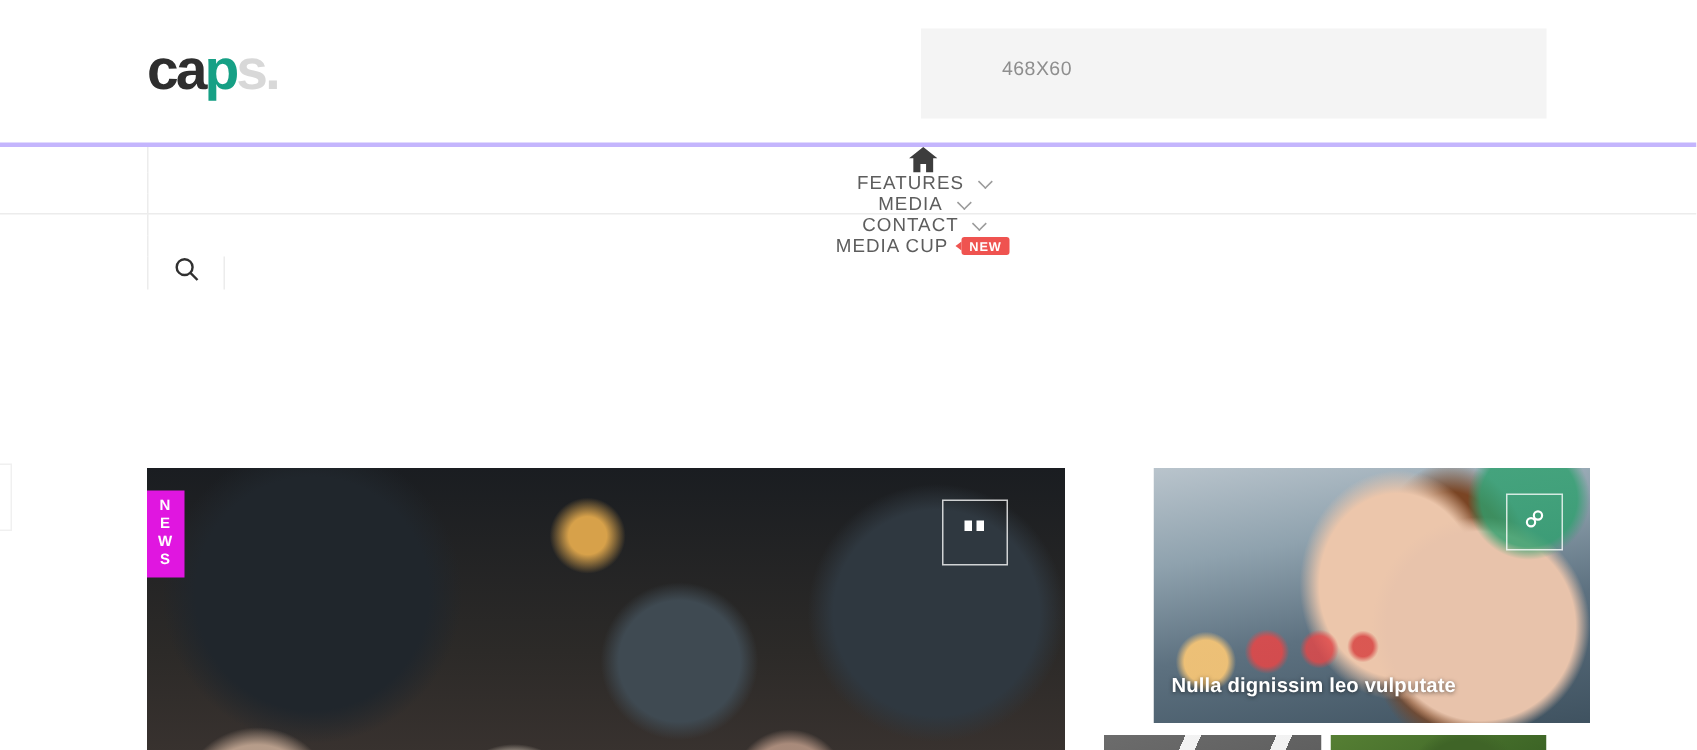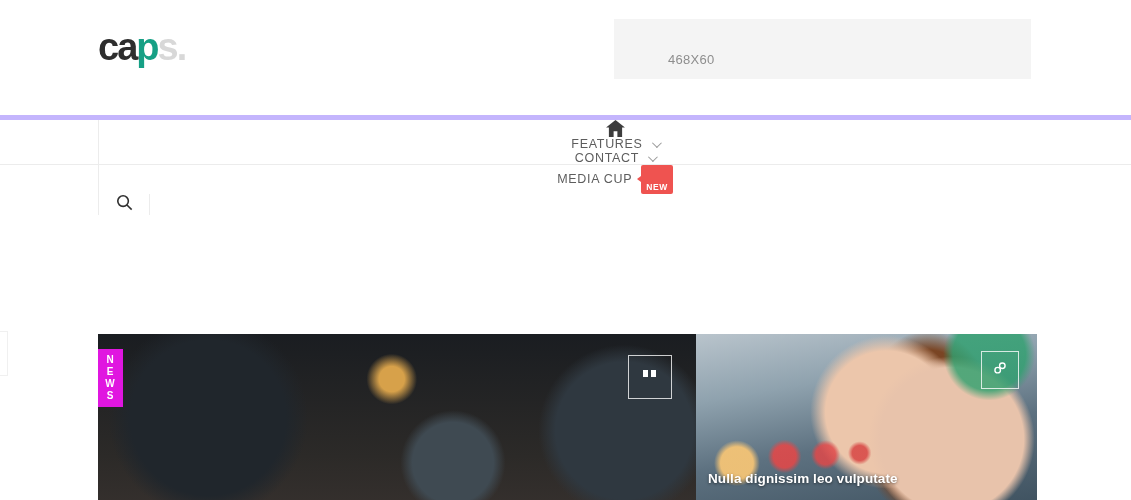--- a/index.html
+++ b/index.html
@@ -7,23 +7,23 @@
     width: 1131px; height: 500px;
     background: #ffffff;
     font-family: "Liberation Sans", sans-serif;
     overflow: hidden;
   }
   .page { position: relative; width: 1131px; height: 500px; background: #fff; }
 
   
   .header {
     position: relative;
-    height: 120px;
+    height: 98px;
     background: #ffffff;
-    border-bottom: 5px solid #c4b5fd;
+    border-bottom: 3px solid #c4b5fd;
   }
   .logo {
     position: absolute;
     left: 98px; top: 28px;
     font-size: 38px;
     font-weight: bold;
     letter-spacing: -2px;
     line-height: 1;
     user-select: none;
   }
@@ -32,21 +32,21 @@
   .logo .lg-s  { color: #d8d8d8; }
 
   .ad-banner {
     position: absolute;
     left: 614px; top: 19px;
     width: 417px; height: 60px;
     background: #f4f4f4;
   }
   .ad-banner .ad-text {
     position: absolute;
-    left: 54px; top: 33px;
+    left: 54px; top: 19px;
     font-size: 13px;
     color: #8e8e8e;
     letter-spacing: 0.3px;
   }
 
   
   .navbar {
     position: relative;
     height: 45px;
     background: #ffffff;
@@ -82,21 +82,21 @@
   .home-icon svg { display: block; }
   .badge-new {
     position: relative;
     display: inline-block;
     margin-left: 9px;
     background: #ef5350;
     color: #ffffff;
     font-size: 8.5px;
     font-weight: bold;
     letter-spacing: 0.6px;
-    padding: 18px 5px 2px 5px;
+    padding: 2px 5px 2px 5px;
     border-radius: 2px;
     line-height: 1;
     vertical-align: middle;
   }
   .badge-new:before {
     content: "";
     position: absolute;
     left: -4px; top: 50%;
     margin-top: -3px;
     border-top: 3px solid transparent;
@@ -180,22 +180,22 @@
     justify-content: center;
     color: #ffffff;
     cursor: pointer;
     z-index: 4;
   }
   .feature-main .icon-box { right: 38px; top: 21px; width: 44px; height: 44px; }
 
   
   .feature-top {
     position: absolute;
-    left: 696px; top: 169px;
-    width: 341px; height: 170px;
+    left: 769px; top: 169px;
+    width: 291px; height: 170px;
     overflow: hidden;
   }
   .photo-woman {
     position: absolute; inset: 0;
     background:
       radial-gradient(circle at 12% 76%, rgba(244,196,118,0.95) 0 5%, rgba(244,196,118,0) 7%),
       radial-gradient(circle at 26% 72%, rgba(232,70,70,0.85) 0 4%, rgba(232,70,70,0) 6%),
       radial-gradient(circle at 38% 71%, rgba(232,70,70,0.8) 0 4%, rgba(232,70,70,0) 6%),
       radial-gradient(circle at 48% 70%, rgba(214,60,60,0.8) 0 3.5%, rgba(214,60,60,0) 5.5%),
       radial-gradient(circle at 86% 12%, rgba(46,160,110,0.8) 0 11%, rgba(46,160,110,0) 14%),
@@ -274,20 +274,24 @@
           <path fill="#3d3d3d" d="M10 0L0 8h3v10h5v-6h4v6h5V8h3L10 0z"></path>
         </svg>
       </span>
     </div>
 
     <div class="nav-item">
       <span>FEATURES</span>
       <i class="caret"></i>
     </div>
 
+    <div class="nav-item">
+      <span>MEDIA</span>
+      <i class="caret"></i>
+    </div>
 
     <div class="nav-item">
       <span>CONTACT</span>
       <i class="caret"></i>
     </div>
 
     <div class="nav-item">
       <span>MEDIA CUP</span>
       <span class="badge-new">NEW</span>
     </div>

